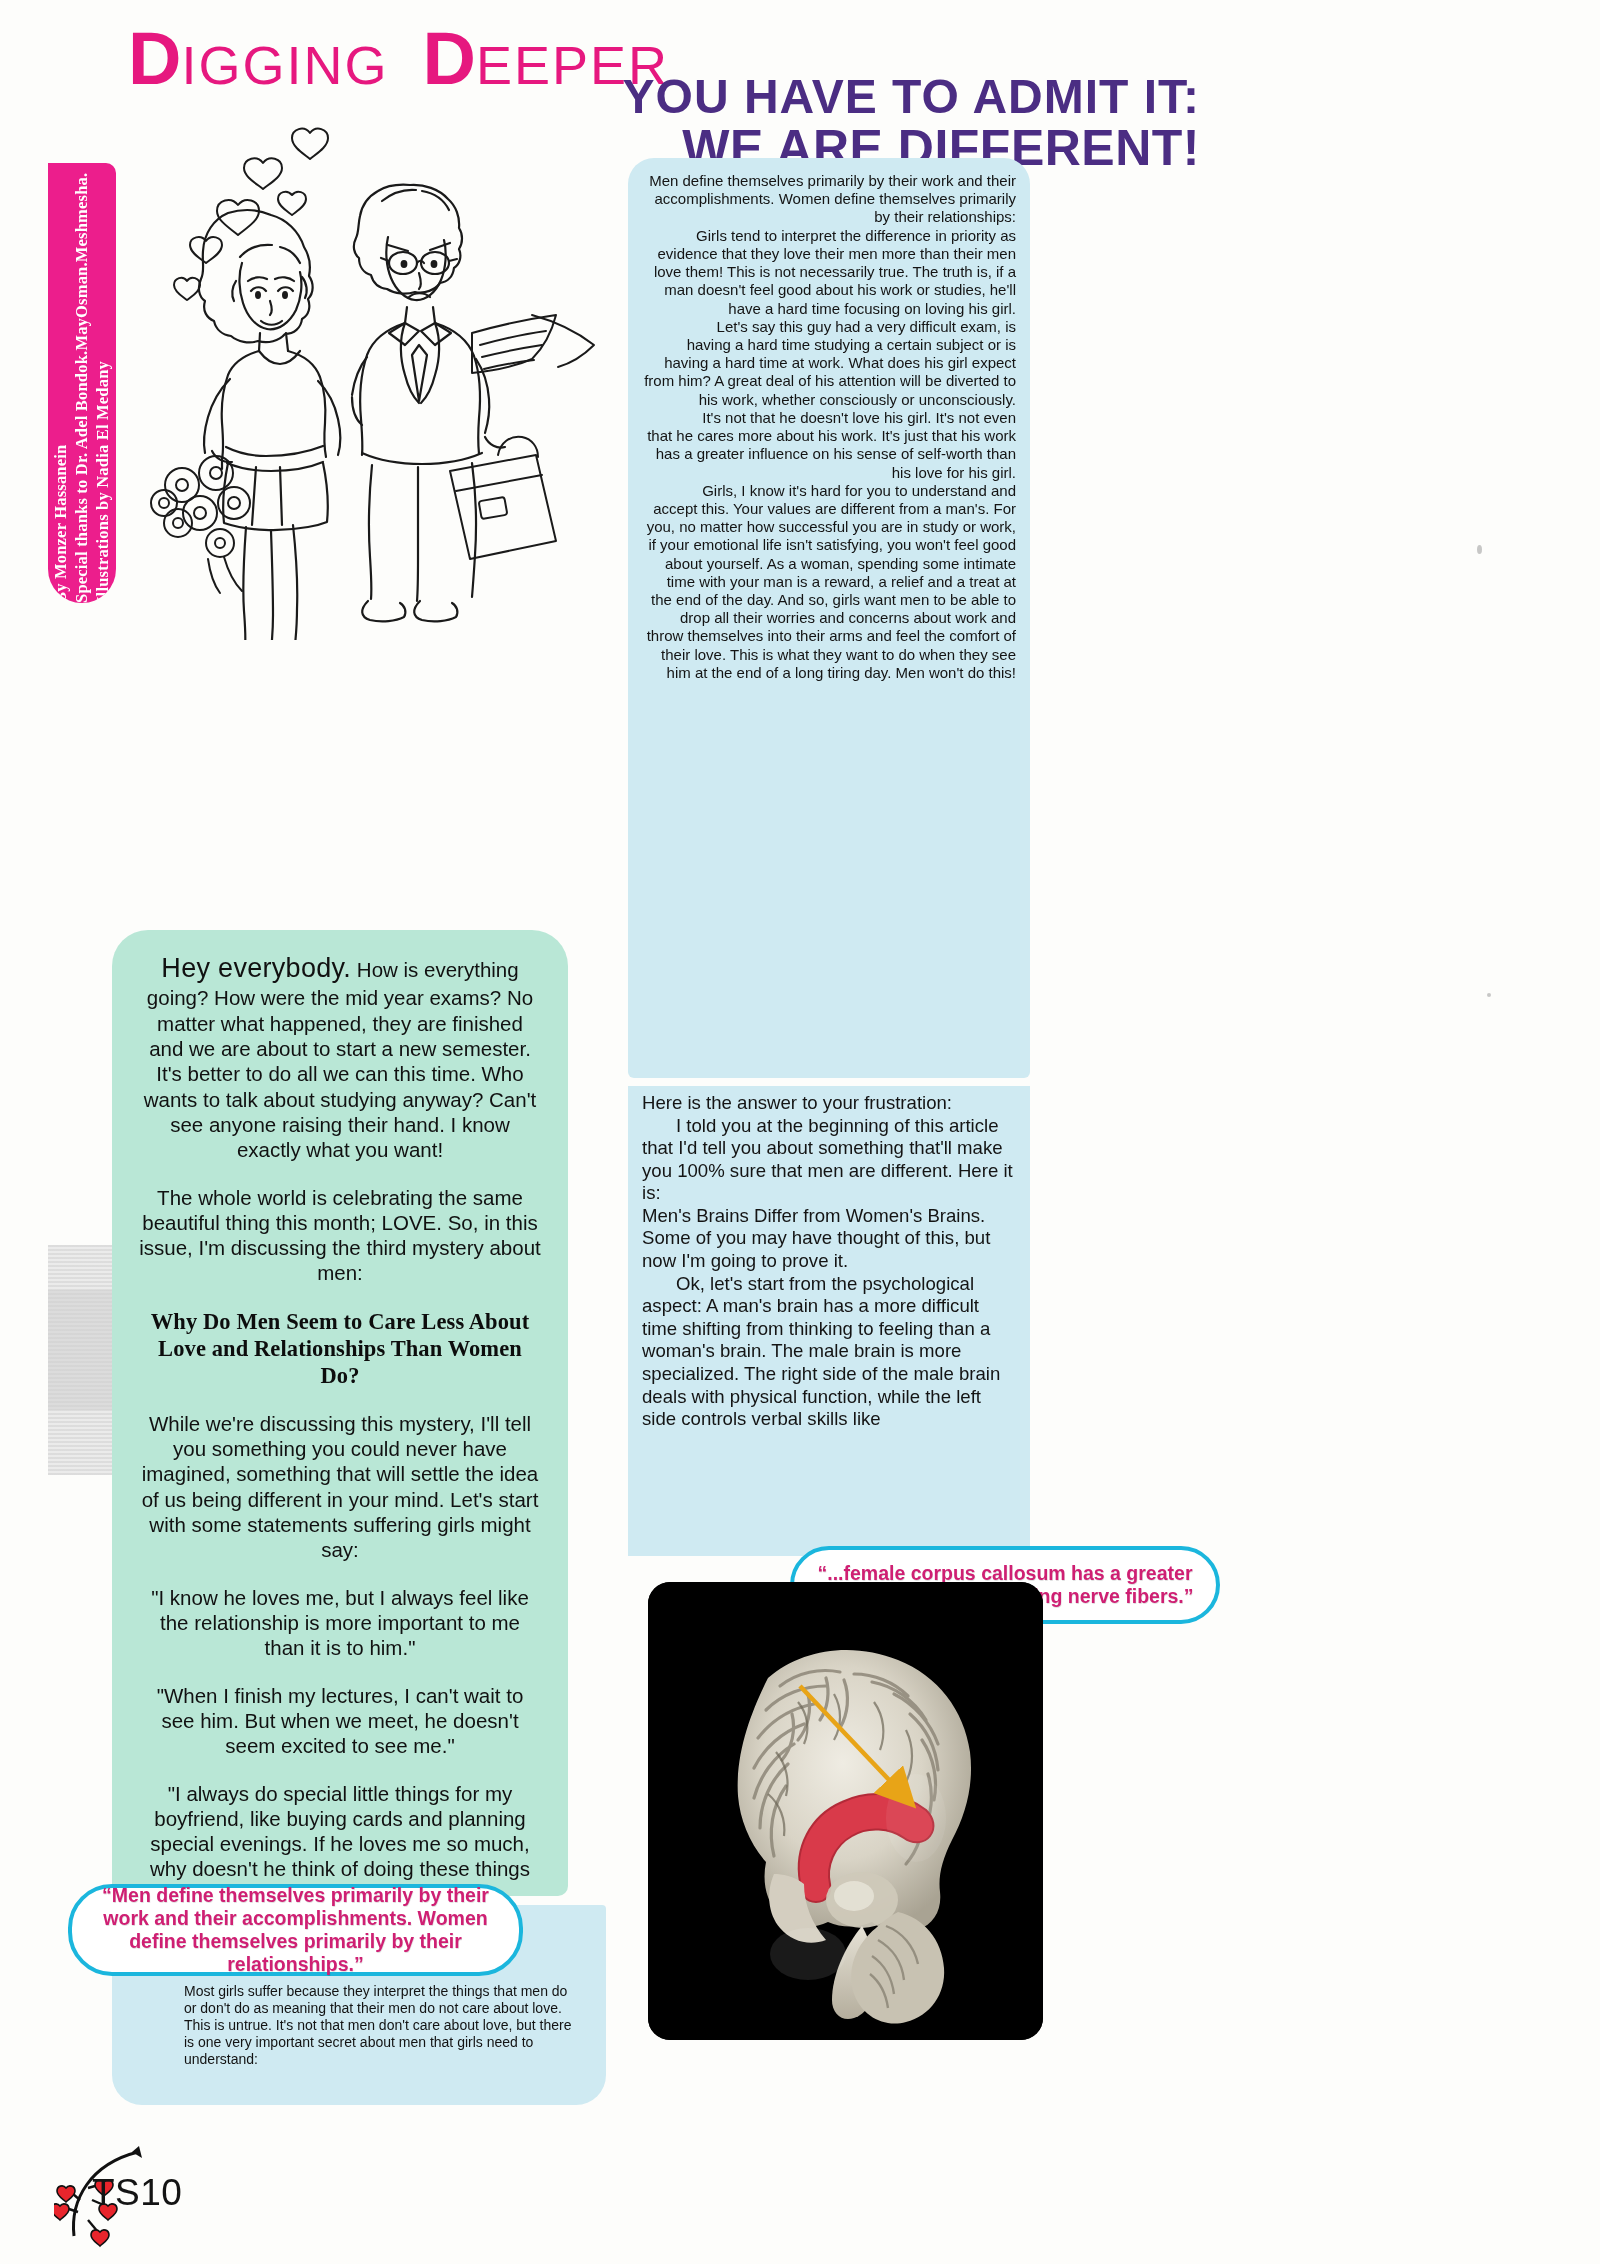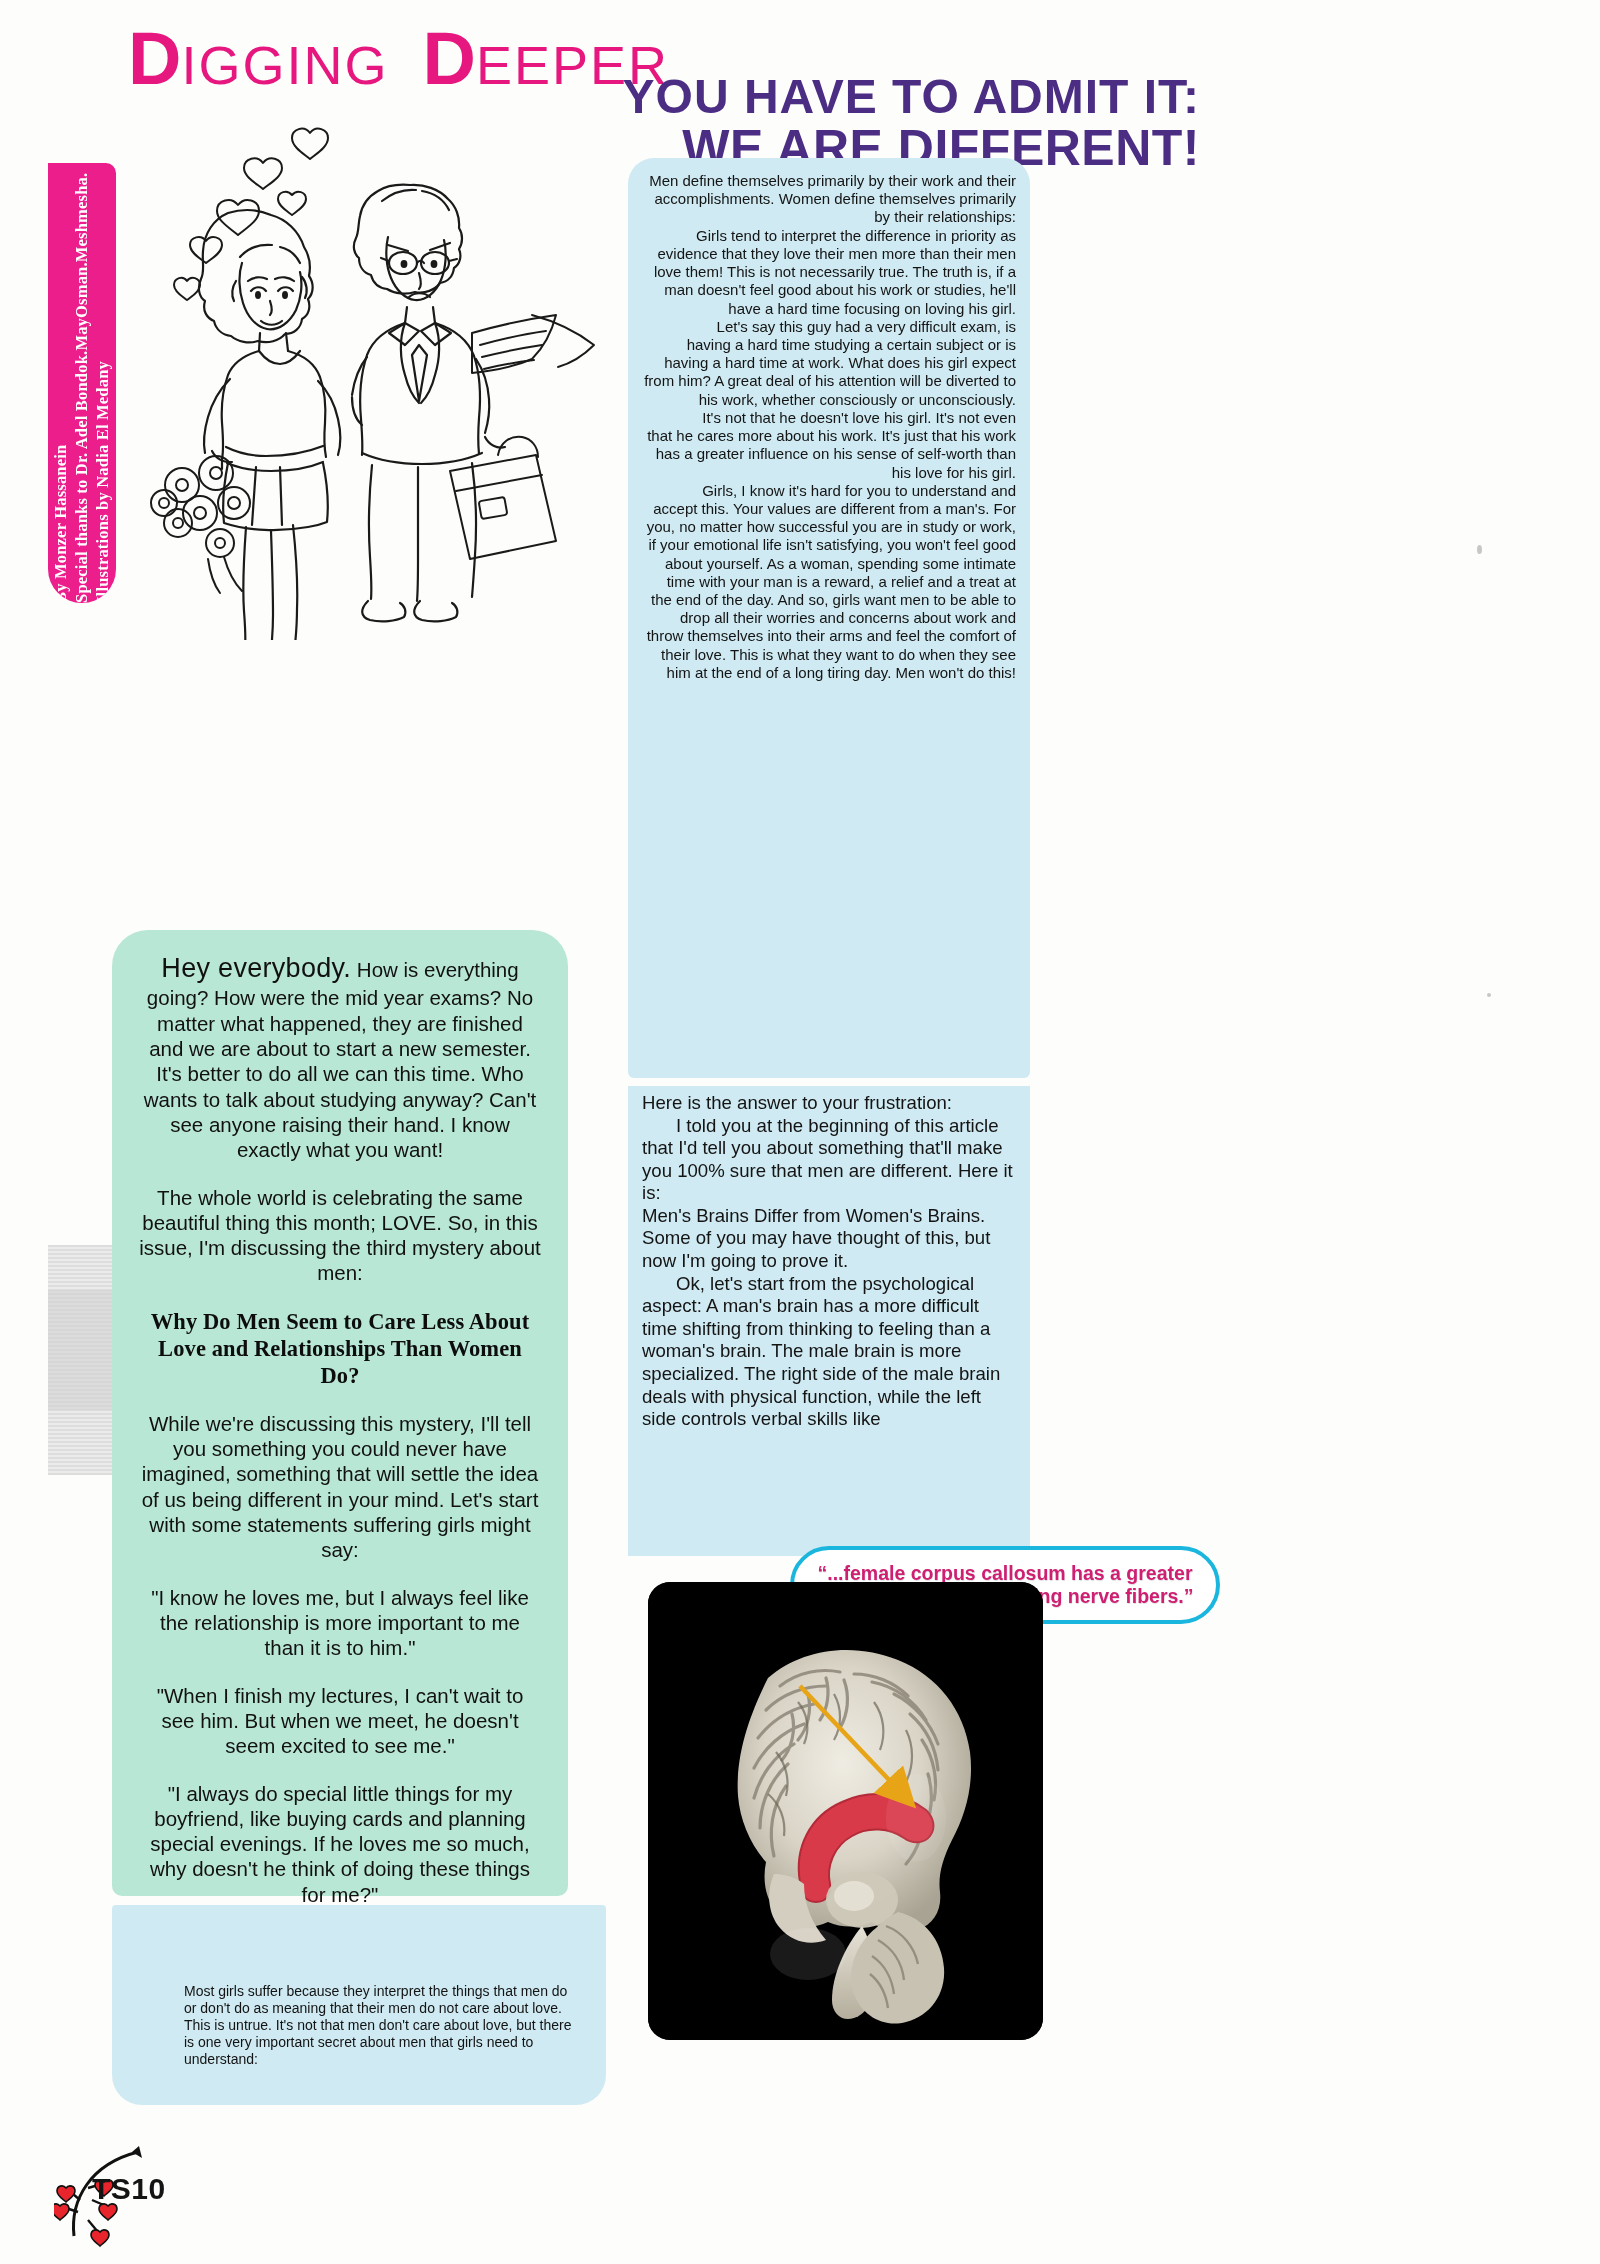--- a/index.html
+++ b/index.html
@@ -241,22 +241,22 @@
   
   #footer {
     position: absolute;
     left: 54px; top: 2140px;
     width: 230px; height: 110px;
   }
   #footer svg { position:absolute; left:0; top:0; }
   #page-num {
     position: absolute;
     left: 92px; top: 2172px;
-    font-size: 30px;
-    font-weight: 700;
+    font-size: 37px;
+    font-weight: 400;
     color: #141414;
     letter-spacing: 0.5px;
   }
 
   
   .speck { position:absolute; background:#9a9a9a; border-radius:50%; opacity:.55; }
 </style>
 </head>
 <body>
 
@@ -472,20 +472,23 @@
     <div class="gap"></div>
     <div class="para">"When I finish my lectures, I can't wait to see him. But when we meet, he doesn't seem excited to see me."</div>
     <div class="gap"></div>
     <div class="para">"I always do special little things for my boyfriend, like buying cards and planning special evenings. If he loves me so much, why doesn't he think of doing these things for me?"</div>
   </div>
 
   <div id="bottom-blue">
     <div class="para">Most girls suffer because they interpret the things that men do or don't do as meaning that their men do not care about love. This is untrue. It's not that men don't care about love, but there is one very important secret about men that girls need to understand:</div>
   </div>
 
+  <div class="bubble" id="bubble-left">
+    <span class="txt">“Men define themselves primarily by their work and their accomplishments. Women define themselves primarily by their relationships.”</span>
+  </div>
 
   <div class="bubble" id="bubble-right">
     <span class="txt">“...female corpus callosum has a greater number of fast conducting nerve fibers.”</span>
   </div>
 
   <div id="brain-box">
     <svg viewBox="0 0 395 458" xmlns="http://www.w3.org/2000/svg">
       <defs>
         <radialGradient id="cortexG" cx="45%" cy="40%" r="62%">
           <stop offset="0%" stop-color="#efece3"></stop>

